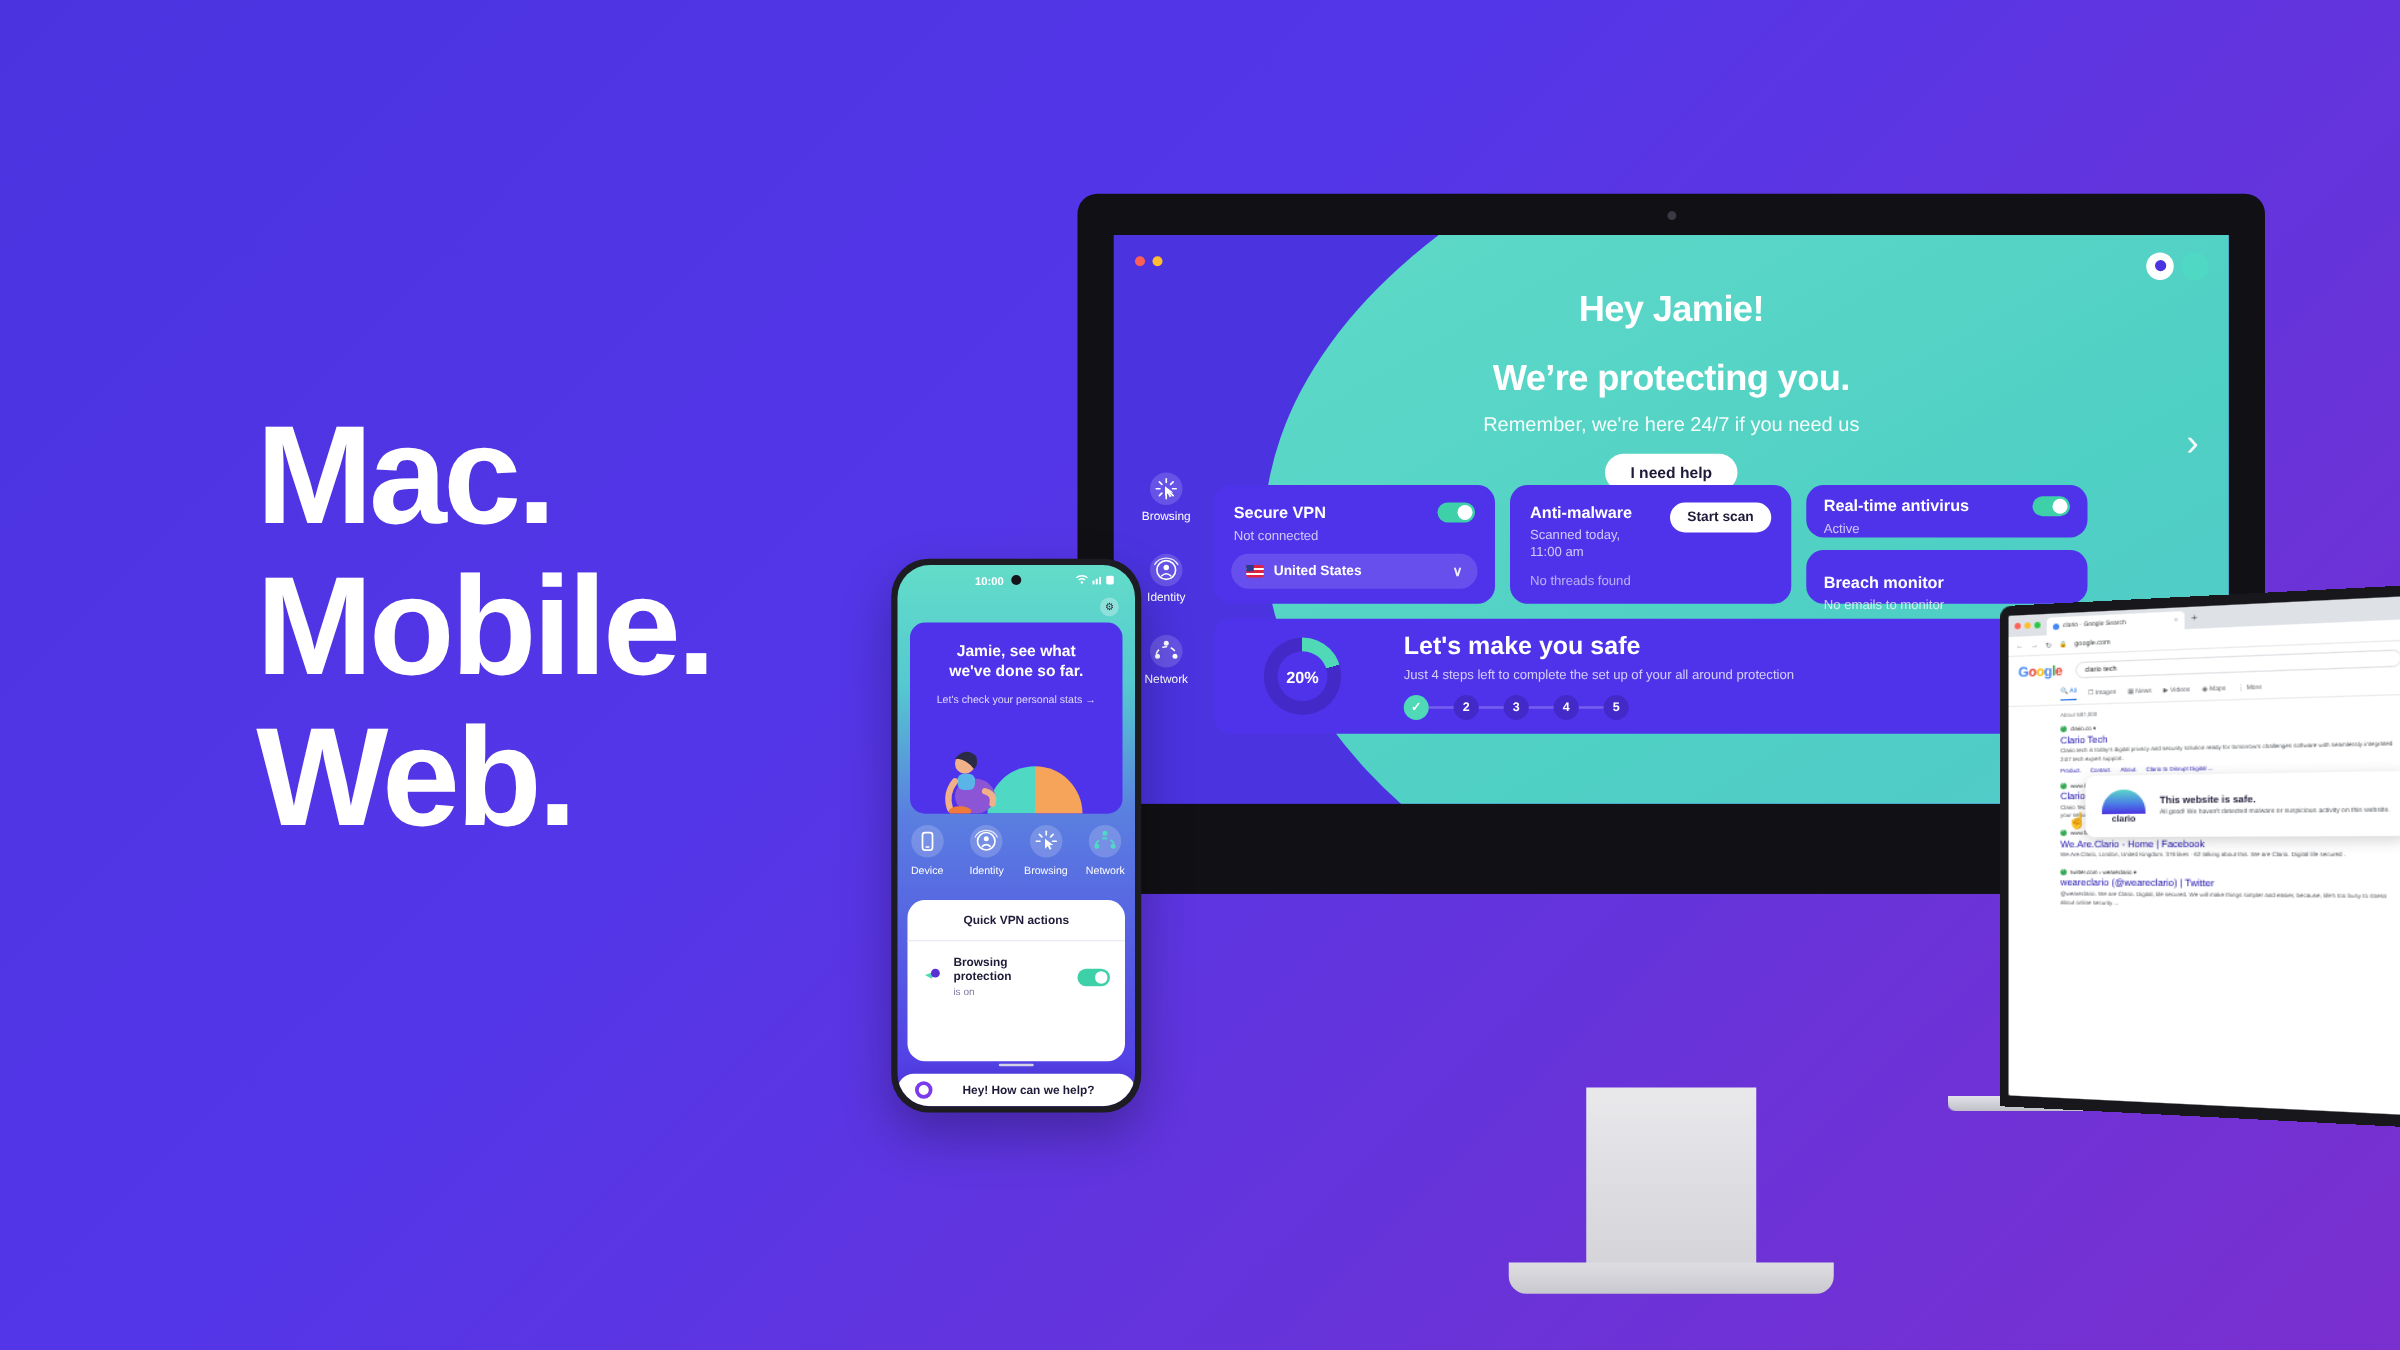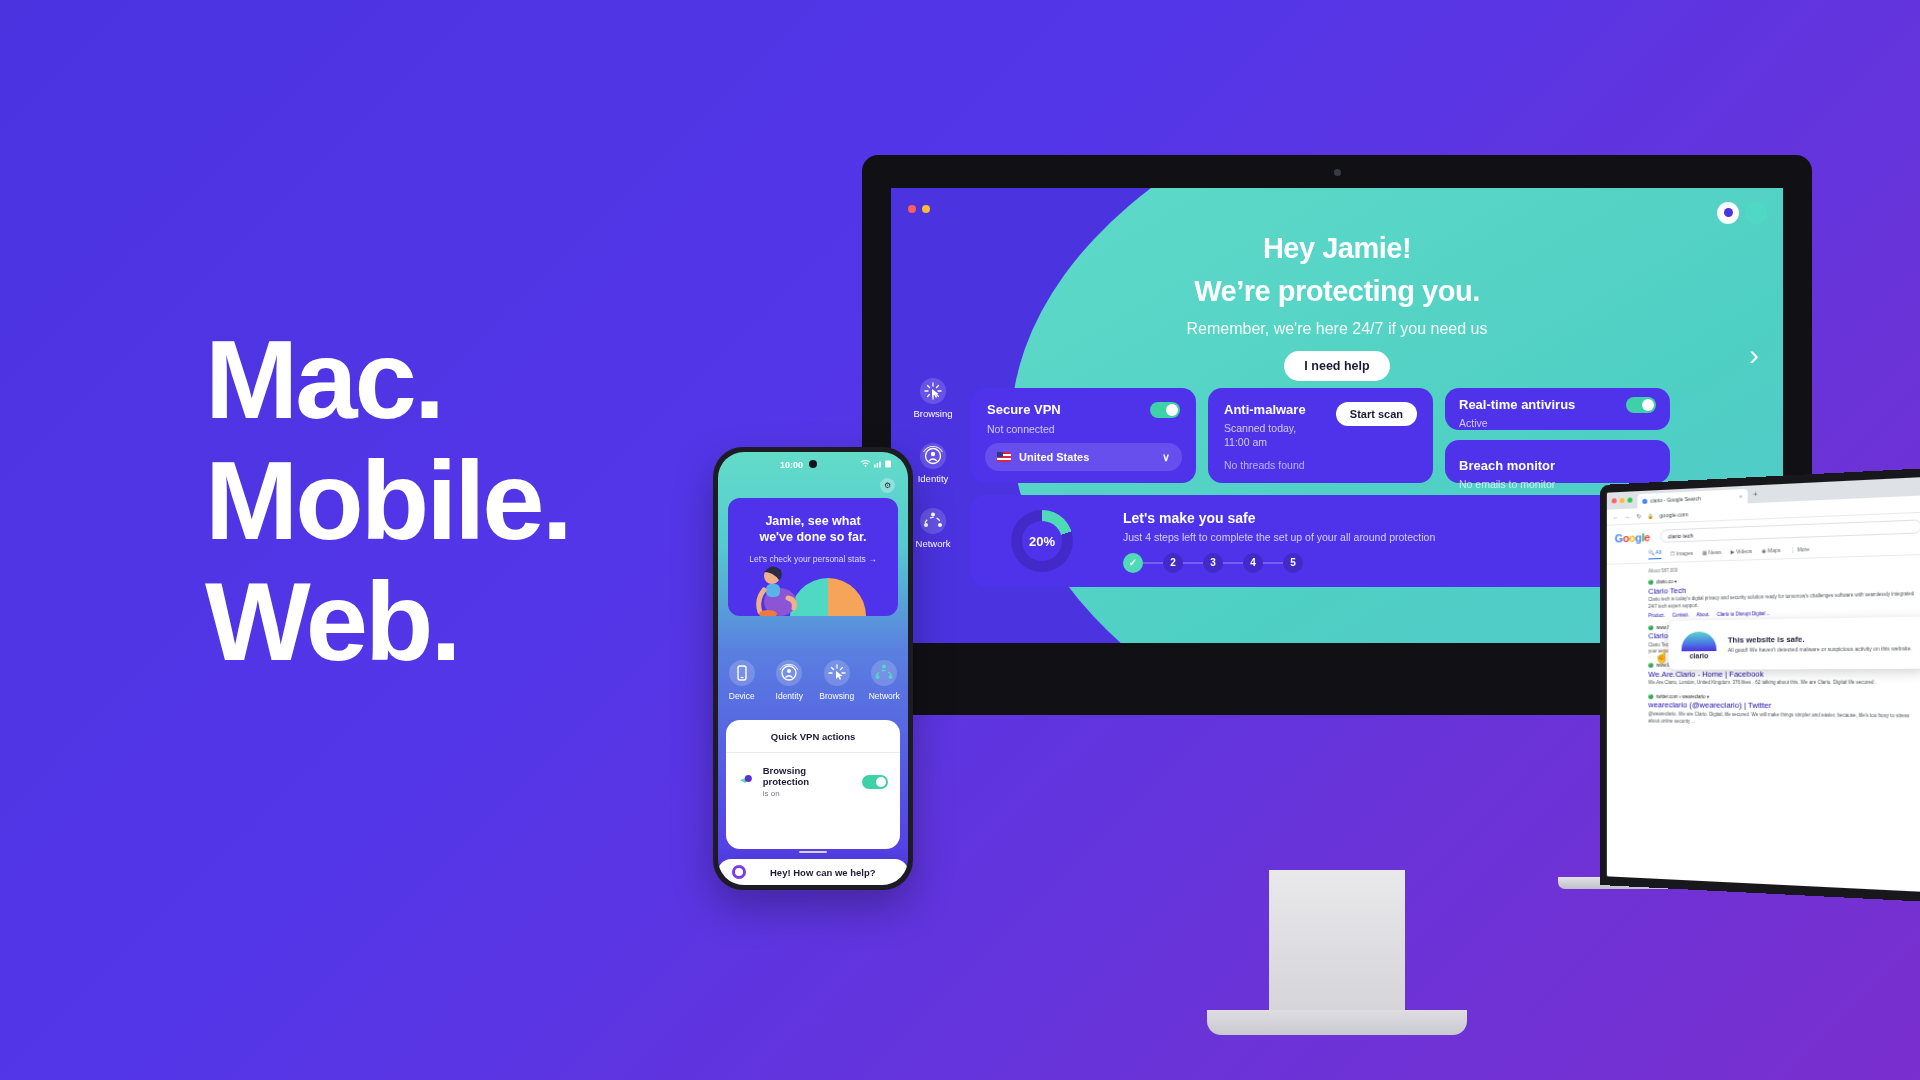--- a/index.html
+++ b/index.html
@@ -65,21 +65,21 @@
   .avatars .av { width: 22px; height: 22px; border-radius: 50%; }
   .av-white { background: #fff; position: relative; }
   .av-white::after {
     content:""; position:absolute; left:50%; top:50%; width:9px; height:9px;
     margin:-5px 0 0 -4.5px; border-radius:50%; background:#4b33e0;
   }
   .av-teal { background: #4fd9c4; }
 
   .app-hero { position: absolute; left: 0; right: 0; top: 44px; text-align: center; color: #fff; }
   .hero-l1 { font-size: 29px; font-weight: 700; letter-spacing: -0.5px; }
-  .hero-l2 { font-size: 29px; font-weight: 700; letter-spacing: -0.5px; margin-top: 10px; }
+  .hero-l2 { font-size: 29px; font-weight: 700; letter-spacing: -0.5px; margin-top: 22px; }
   .hero-sub { font-size: 16px; margin-top: 12px; opacity: .95; }
   .hero-btn {
     display: inline-block; margin-top: 13px; background: #fff; color: #1e1b38;
     font-size: 12.5px; font-weight: 700; padding: 8px 20px; border-radius: 20px;
   }
   .chev-right {
     position: absolute; right: 24px; top: 150px; color: #fff; font-size: 30px;
     font-weight: 300; opacity: .95;
   }
 
@@ -142,21 +142,21 @@
     position:absolute; inset:0; border-radius:50%;
     background: conic-gradient(#4fd9b6 0% 20%, #4429c9 20% 100%);
   }
   .donut-hole {
     position:absolute; left:11px; top:11px; right:11px; bottom:11px;
     border-radius:50%; background:#4f33ea;
     display:flex; align-items:center; justify-content:center;
     font-size:13px; font-weight:700;
   }
   .safe-txt { margin-left: 50px; }
-  .safe-title { font-size: 14px; font-weight: 700; }
+  .safe-title { font-size: 20px; font-weight: 700; }
   .safe-sub { font-size: 10.5px; opacity: .75; margin-top: 5px; }
   .steps { display: flex; align-items: center; margin-top: 10px; }
   .step {
     width: 20px; height: 20px; border-radius: 50%; background: #4429c9;
     display: flex; align-items: center; justify-content: center;
     font-size: 10px; font-weight: 700; flex: none;
   }
   .step.done { background: #4fd9b6; color: #fff; }
   .step-line { width: 20px; height: 2px; background: rgba(255,255,255,.22); }
 
@@ -179,21 +179,21 @@
   .ph-cam {
     position: absolute; left: 50%; top: 8px; margin-left: -4px;
     width: 8px; height: 8px; border-radius: 50%; background: #14141a;
   }
   .ph-gear {
     position: absolute; right: 13px; top: 26px; width: 15px; height: 15px;
     border-radius: 50%; background: rgba(255,255,255,.3);
     display:flex; align-items:center; justify-content:center; font-size:8px; color:#2b2b40;
   }
   .ph-card {
-    position: absolute; left: 10px; right: 10px; top: 46px; height: 118px;
+    position: absolute; left: 10px; right: 10px; top: 46px; height: 153px;
     background: #4f33ea; border-radius: 12px; color: #fff; text-align: center;
     overflow: hidden;
   }
   .ph-h { font-size: 12.5px; font-weight: 700; margin-top: 15px; line-height: 1.3; }
   .ph-s { font-size: 8.5px; opacity: .8; margin-top: 8px; }
   .ph-illus { position:absolute; left:0; right:0; bottom:0; height:74px; }
 
   .ph-icons {
     position: absolute; left: 0; right: 0; top: 208px;
     display: flex; justify-content: space-around; color: #fff;

